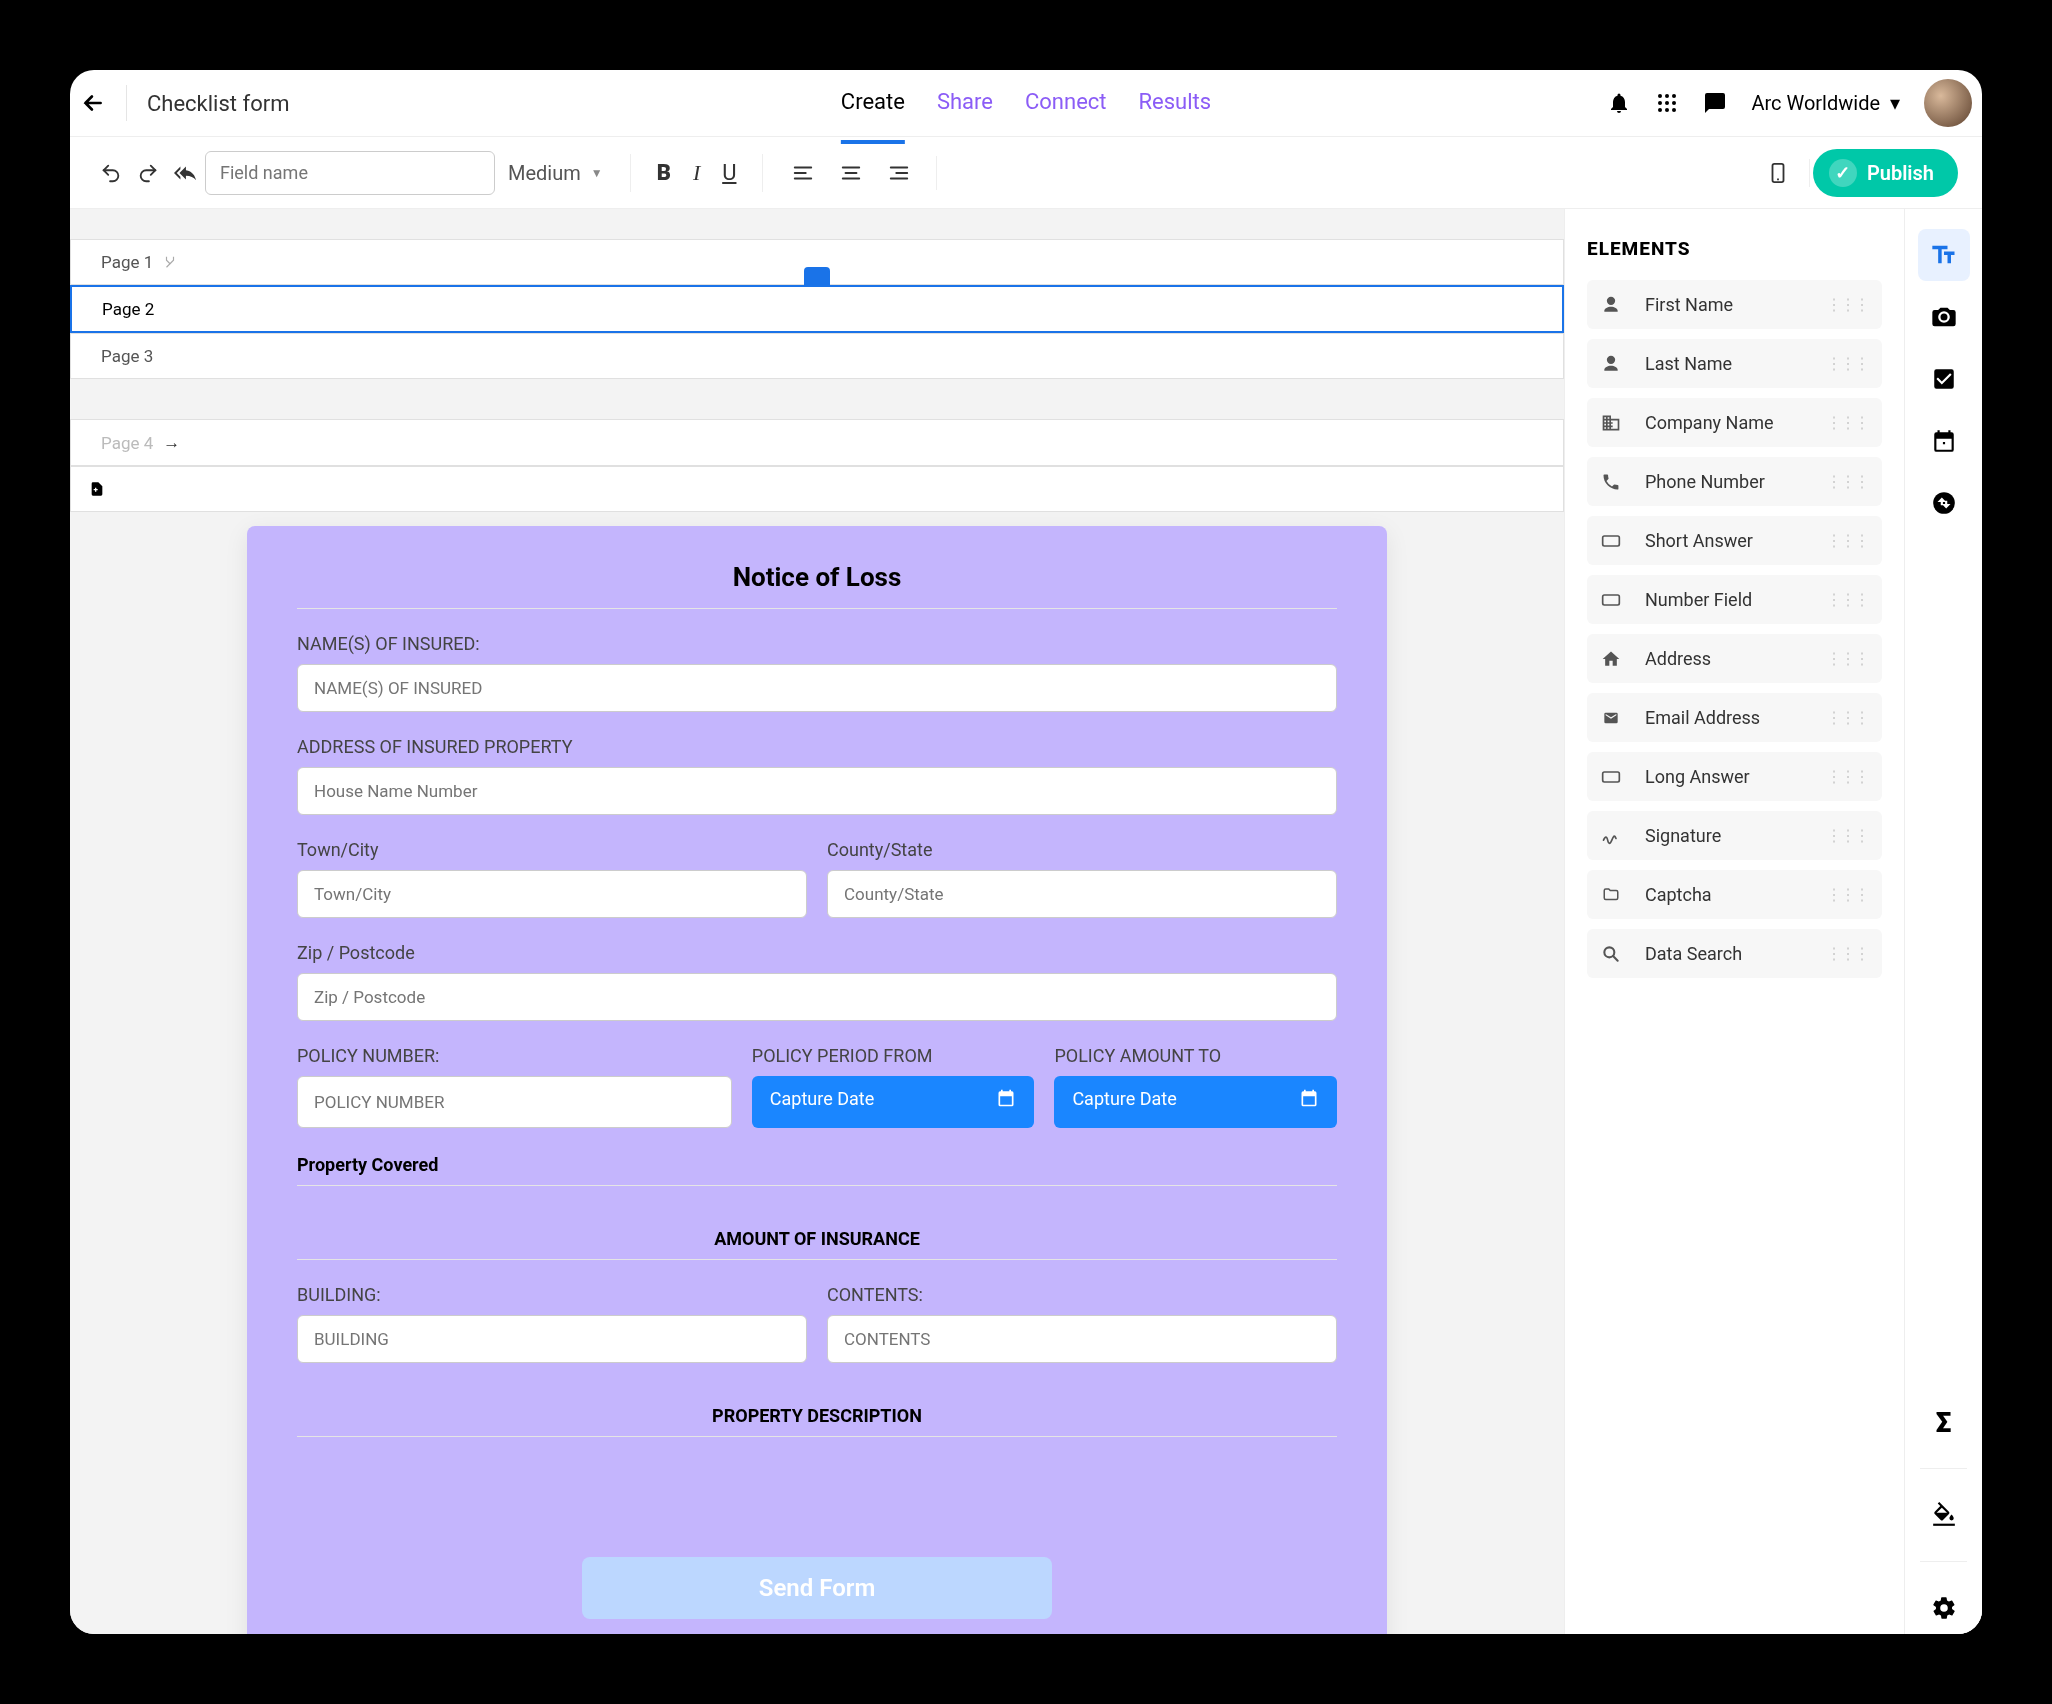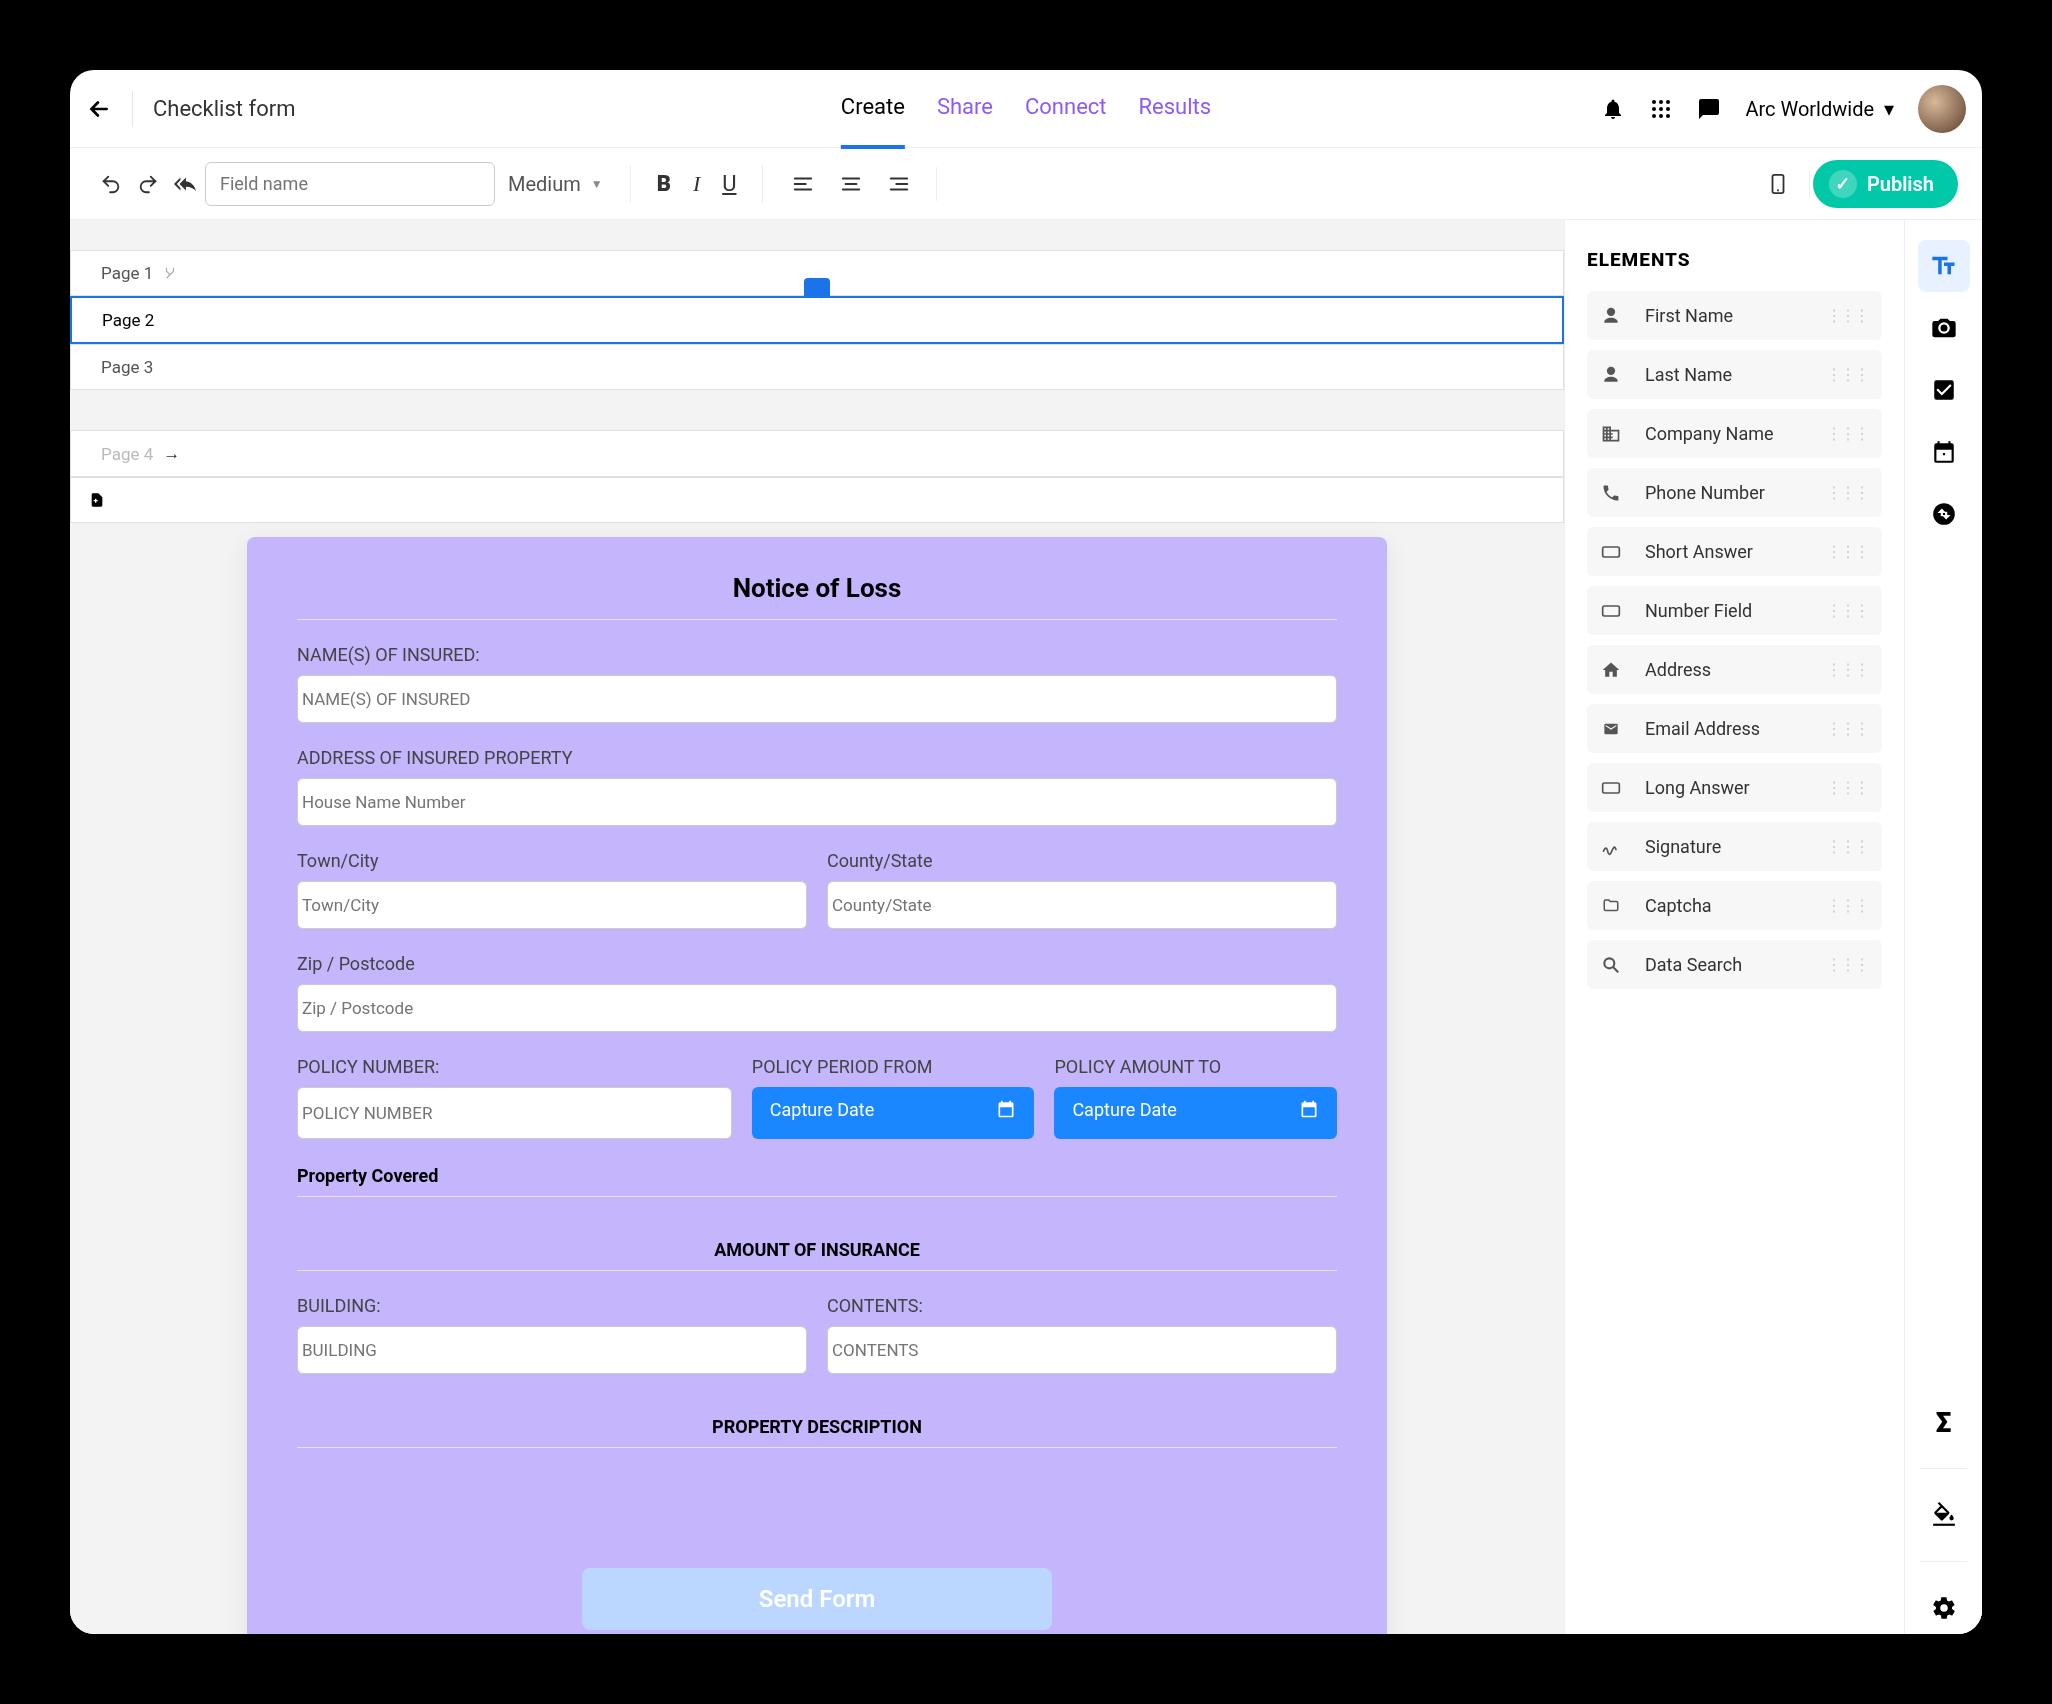--- a/index.html
+++ b/index.html
@@ -1,19 +1,19 @@
 <!DOCTYPE html>
 <html><head>
 <meta charset="utf-8">
 <style>
   * { box-sizing: border-box; margin: 0; padding: 0; font-family: -apple-system, BlinkMacSystemFont, "Segoe UI", Roboto, Helvetica, Arial, sans-serif; }
   body { background: #000; width: 2052px; height: 1704px; overflow: hidden; }
   .app-frame { position: absolute; top: 70px; left: 70px; right: 70px; bottom: 70px; background: #fff; border-radius: 24px; overflow: hidden; display: flex; flex-direction: column; }
   
-  .header { display: flex; align-items: center; height: 78px; padding: 0 16px; border-bottom: 1px solid #eee; }
+  .header { display: flex; align-items: center; height: 67px; padding: 0 10px; border-bottom: 1px solid #eee; }
   .header .back { font-size: 26px; cursor: pointer; }
   .header .divider { width: 1px; height: 36px; background: #e5e5e5; margin: 0 20px; }
   .header .title { font-size: 22px; color: #333; }
   .header .tabs { position: absolute; left: 50%; transform: translateX(-50%); display: flex; gap: 32px; }
   .header .tab { font-size: 22px; color: #8b5cf6; padding: 26px 0; cursor: pointer; }
   .header .tab.active { color: #000; border-bottom: 4px solid #1a73e8; }
   .header .right { margin-left: auto; display: flex; align-items: center; gap: 24px; }
   .header .icon { font-size: 24px; cursor: pointer; }
   .header .org { font-size: 20px; cursor: pointer; }
   .header .avatar { width: 48px; height: 48px; border-radius: 50%; background: radial-gradient(circle at 35% 35%, #d9b99b, #5a3e2b); }
@@ -33,21 +33,21 @@
   .canvas-area { flex: 1; position: relative; overflow: auto; }
   .pages-bar { display: flex; justify-content: center; margin-top: 30px; flex-direction: column; }
   .page-btn { background: #fff; border: 1px solid #e0e0e0; padding: 12px 30px; font-size: 17px; color: #555; display: flex; align-items: center; gap: 10px; cursor: pointer; }
   .page-btn.active { border: 2px solid #1a73e8; color: #000; position: relative; }
   .page-btn.active::before { content: ""; position: absolute; top: -20px; left: 50%; transform: translateX(-50%); width: 26px; height: 20px; background: #1a73e8; border-radius: 4px 4px 0 0; }
   .page-btn.muted { color: #bbb; margin-top: 40px; }
   .page-btn.icon-only { padding: 12px 18px; }
   .form-card { background: #c4b5fd; margin: 14px auto 40px; width: 1140px; border-radius: 8px; box-shadow: 0 6px 24px rgba(0,0,0,.08); padding: 36px 50px 50px; }
   .form-title { text-align: center; font-size: 26px; font-weight: 700; padding-bottom: 16px; border-bottom: 1px solid #e5e5e5; }
   .form-label { font-size: 18px; color: #444; margin-top: 24px; margin-bottom: 10px; display: block; }
-  .form-input { width: 100%; height: 48px; border: 1px solid #ccc; border-radius: 6px; padding: 0 4px; font-size: 17px; color: #888; background: #fff; }
+  .form-input { width: 100%; height: 48px; border: 1px solid #ccc; border-radius: 6px; padding: 0 16px; font-size: 17px; color: #888; background: #fff; }
   .row { display: flex; gap: 20px; }
   .col { flex: 1; }
   .date-btn { width: 100%; height: 52px; background: #1a86ff; color: #fff; border: none; border-radius: 6px; padding: 12px 18px; font-size: 18px; display: flex; align-items: flex-start; justify-content: space-between; cursor: pointer; }
   .section-head { font-weight: 700; font-size: 18px; margin-top: 26px; padding-bottom: 10px; border-bottom: 1px solid #e5e5e5; }
   .section-head.center { text-align: center; padding-top: 16px; }
   .send-btn { display: block; margin: 120px auto 0; width: 470px; height: 62px; background: #bcd7ff; color: #fff; font-size: 24px; font-weight: 600; border: none; border-radius: 8px; }
   
   .elements-panel { width: 340px; background: #fff; border-left: 1px solid #eee; padding: 28px 22px; overflow: auto; }
   .elements-panel h3 { font-size: 19px; font-weight: 800; letter-spacing: 1px; margin-bottom: 20px; }
   .element-item { display: flex; align-items: center; gap: 18px; background: #f7f7f7; border-radius: 6px; padding: 14px 14px; margin-bottom: 10px; cursor: grab; }

